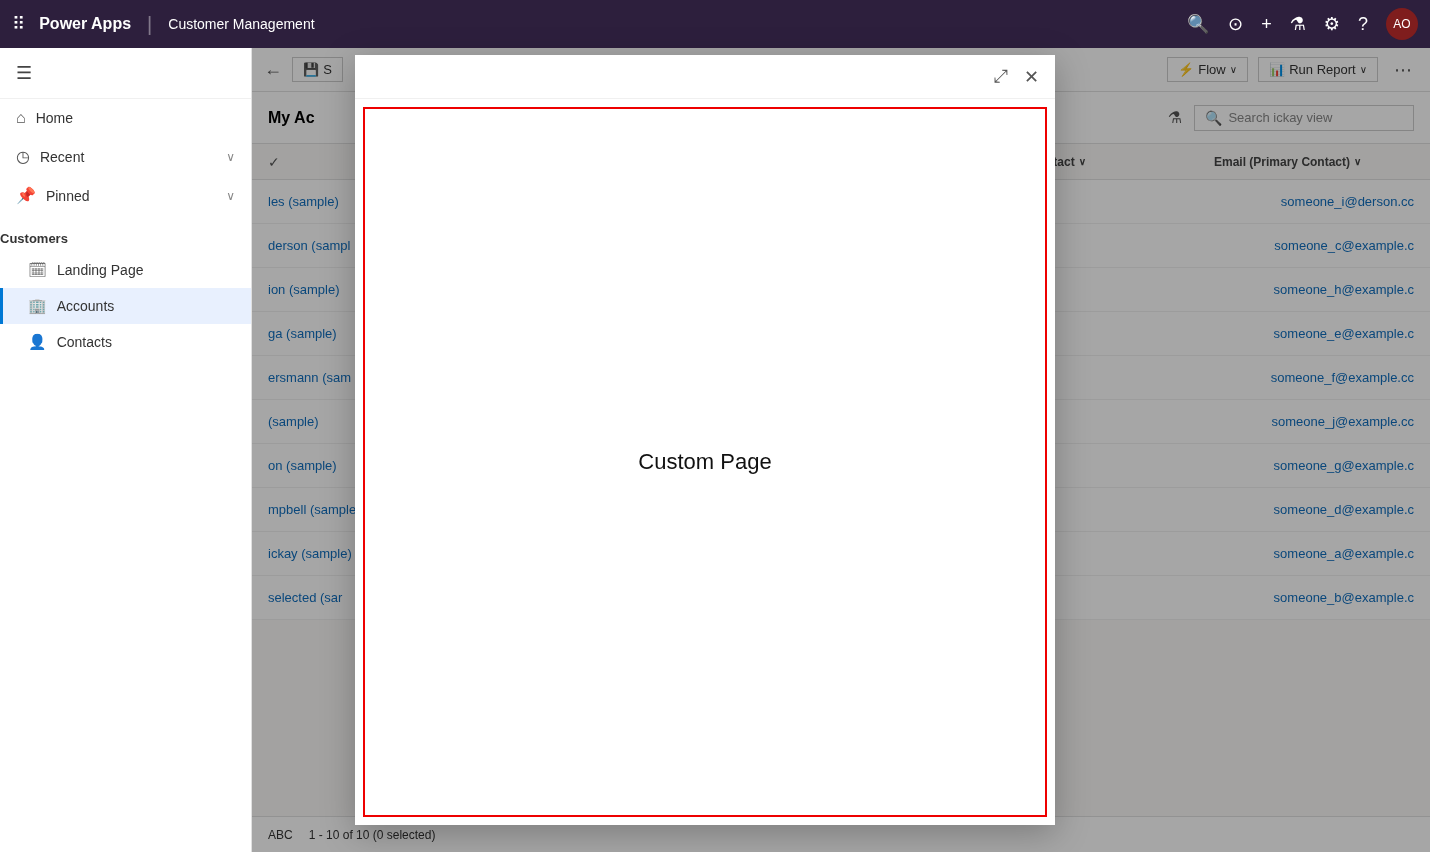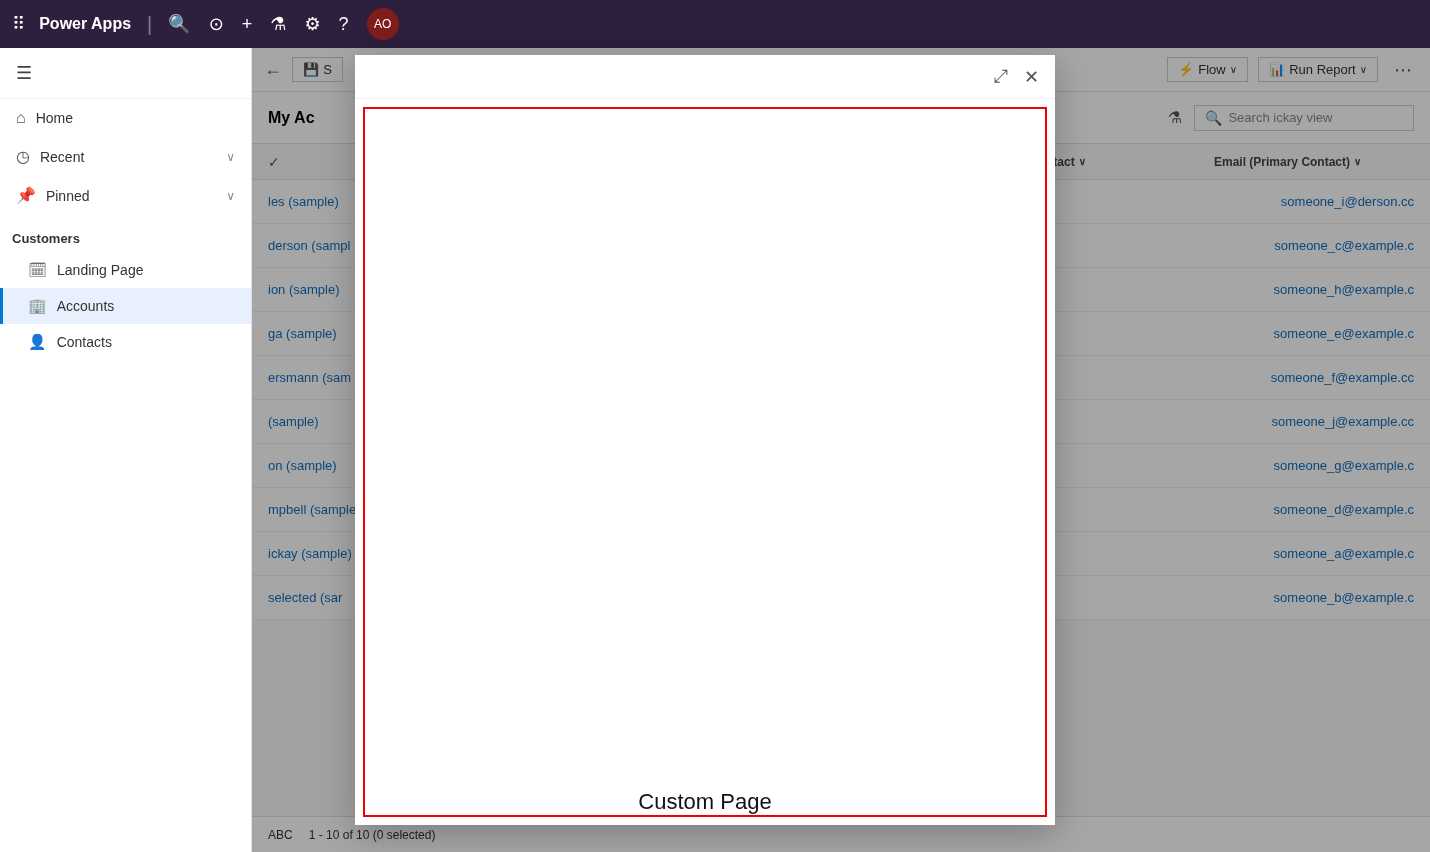--- a/index.html
+++ b/index.html
@@ -86,21 +86,21 @@
       padding: 10px 16px;
       color: #333;
       font-size: 14px;
       cursor: pointer;
       gap: 10px;
     }
     .sidebar-nav-item .nav-icon { font-size: 16px; color: #555; }
     .sidebar-nav-item .nav-label { flex: 1; }
     .sidebar-nav-item .nav-chevron { font-size: 12px; color: #888; }
     .sidebar-section-header {
-      padding: 16px 12px 6px;
+      padding: 16px 0 6px;
       font-size: 13px;
       font-weight: 600;
       color: #333;
     }
     .sidebar-sub-item {
       display: flex;
       align-items: center;
       padding: 9px 16px 9px 28px;
       font-size: 14px;
       color: #333;
@@ -153,21 +153,21 @@
       font-size: 18px;
       color: #555;
       cursor: pointer;
       padding: 4px;
     }
     .modal-body {
       flex: 1;
       border: 2px solid #e00;
       margin: 8px;
       display: flex;
-      align-items: flex-end;
+      align-items: center;
       justify-content: center;
     }
     .modal-body-text {
       font-size: 22px;
       color: #111;
       font-weight: 400;
     }
 
     
     .bg-main {
@@ -226,20 +226,21 @@
       color: #106ebe;
     }
   </style>
 </head>
 <body>
 
 <div class="top-bar">
   <span class="top-bar-apps-icon">⠿</span>
   <span class="top-bar-brand">Power Apps</span>
   <span class="top-bar-divider">|</span>
+  <span class="top-bar-app-name">Customer Management</span>
   <div class="top-bar-icons">
     <span class="top-bar-icon">🔍</span>
     <span class="top-bar-icon">⊙</span>
     <span class="top-bar-icon">+</span>
     <span class="top-bar-icon">⚗</span>
     <span class="top-bar-icon">⚙</span>
     <span class="top-bar-icon">?</span>
     <div class="top-bar-avatar">AO</div>
   </div>
 </div>

